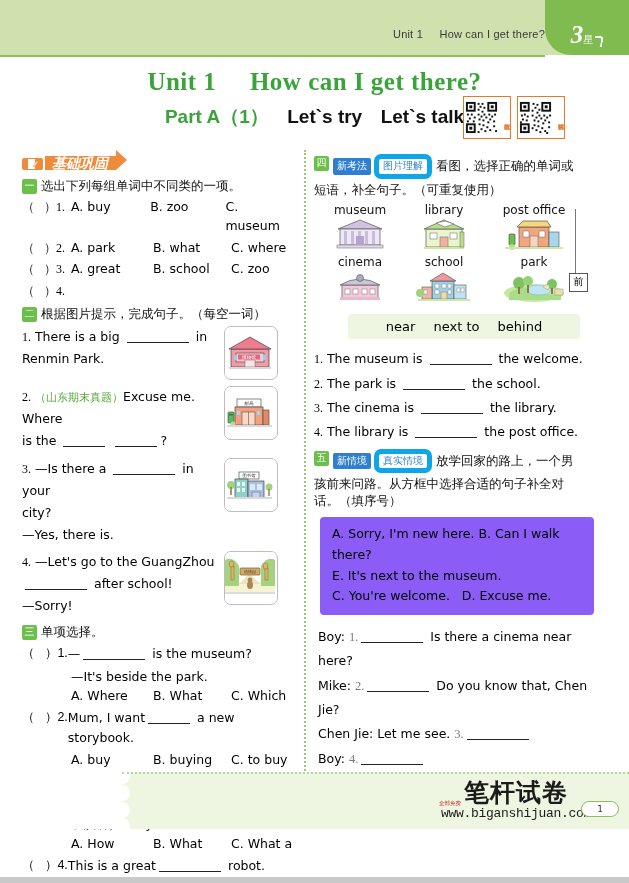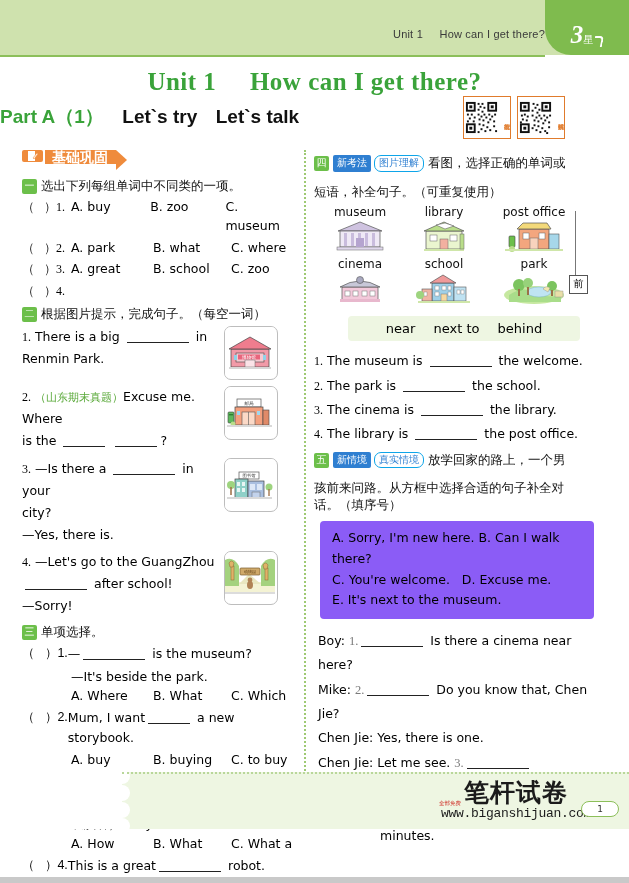--- a/index.html
+++ b/index.html
@@ -39,21 +39,21 @@
   }
   .header-rule{position:absolute;left:0;top:55px;width:545px;height:2px;background:#8cbf5a;}
 
   
   .title{
     position:absolute;left:0;top:68px;width:629px;text-align:center;
     font-family:"Liberation Serif","DejaVu Serif",serif;
     font-size:25px;font-weight:bold;color:#3aa33a;letter-spacing:.5px;
   }
   .title .gap{display:inline-block;width:20px;}
-  .subtitle-row{position:absolute;left:0;top:104px;width:629px;}
+  .subtitle-row{position:absolute;left:0;top:104px;width:629px;text-align:center;}
   .subtitle-row .part{
     font-size:19px;font-weight:bold;color:#3aa33a;
     font-family:"Liberation Sans",sans-serif;
   }
   .subtitle-row .lets{
     font-size:19px;font-weight:bold;color:#111;margin-left:14px;
     font-family:"Liberation Sans",sans-serif;
   }
   .qr-wrap{position:absolute;left:463px;top:96px;display:flex;gap:6px;}
   .qr{width:48px;height:43px;border:1.5px solid #e07b2c;box-sizing:border-box;
@@ -67,21 +67,21 @@
 
   
   .col-left{position:absolute;left:22px;top:150px;width:272px;}
   .col-right{position:absolute;left:314px;top:150px;width:290px;}
   .divider{
     position:absolute;left:304px;top:150px;width:0;height:660px;
     border-left:2px dotted #9ec973;
   }
 
   
-  .banner{display:flex;align-items:flex-start;height:20px;margin-bottom:7px;}
+  .banner{display:flex;align-items:flex-end;height:20px;margin-bottom:7px;font-style:italic;}
   .banner .bicon{
     width:21px;background:#ef8b3c;display:flex;align-items:center;justify-content:center;
     color:#fff;font-size:11px;border-radius:2px;margin-right:2px;
   }
   .banner .btext{
     background:#ef8b3c;color:#fff;font-size:14px;font-weight:bold;
     padding:0 8px 0 7px;display:flex;align-items:center;line-height:1;
     font-family:"DejaVu Sans",sans-serif;
   }
   .banner .barrow{
@@ -97,22 +97,22 @@
     font-size:10px;border-radius:2px;margin-right:4px;flex:none;margin-top:2px;
     font-family:"DejaVu Sans",sans-serif;
   }
   .qtext{font-size:12.5px;color:#111;font-family:"DejaVu Sans",sans-serif;}
   .tag-solid{
     display:inline-block;background:#2f7fd1;color:#fff;font-size:10px;
     padding:1px 4px;border-radius:2px;margin:0 3px 0 0;vertical-align:1px;
     font-family:"DejaVu Sans",sans-serif;
   }
   .tag-hollow{
-    display:inline-block;border:1px solid #0ea5e9;color:#2f7fd1;font-size:10px;
-    padding:0px 4px;border-radius:7px;margin:0 4px 9px 0;vertical-align:1px;
+    display:inline-block;border:5px solid #0ea5e9;color:#2f7fd1;font-size:10px;
+    padding:0px 4px;border-radius:7px;margin:0 4px 0 0;vertical-align:1px;
     font-family:"DejaVu Sans",sans-serif;
   }
 
   
   .mcq{display:flex;align-items:flex-start;font-size:12.5px;margin:3px 0;line-height:1.5;}
   .mcq .paren{width:34px;flex:none;color:#222;font-family:"Liberation Serif",serif;}
   .mcq .idx{width:15px;flex:none;font-family:"Liberation Serif",serif;font-size:12px;}
   .mcq .opts{display:flex;flex:1;}
   .mcq .opt{font-family:"DejaVu Sans",sans-serif;font-size:12.5px;}
   .opt-w1{width:82px;} .opt-w2{width:78px;} .opt-w3{width:auto;}
@@ -755,41 +755,37 @@
     </div>
     <div class="qtext">孩前来问路。从方框中选择合适的句子补全对</div>
     <div class="qtext">话。（填序号）</div>
 
     <div class="choicebox">
       <div>
         <span>A. Sorry, I'm new here.</span>
         <span>B. Can I walk there?</span>
       </div>
       <div>
+        <span>E. It's next to the museum.</span>
+      </div>
+      <div>
         <span>C. You're welcome.</span>
         &nbsp;&nbsp;<span>D. Excuse me.</span>
-      </div>
-      <div>
-        <span>E. It's next to the museum.</span>
       </div>
     </div>
 
     <div class="dlg">
       <span>Boy:</span>
       <span class="gn">1.</span><span class="blank w-long"></span>
       <span>Is there a cinema near here?</span>
     </div>
     <div class="dlg">
       <span>Mike:</span>
       <span class="gn">2.</span><span class="blank w-long"></span>
       <span>Do you know that, Chen Jie?</span>
-    </div>
-    <div class="dlg">
-      <span>Chen Jie:</span>
-      <span>Yes, there is one.</span>
     </div>
     <div class="dlg">
       <span>Chen Jie:</span>
       <span>Let me see.</span>
       <span class="gn">3.</span><span class="blank w-long"></span>
     </div>
     <div class="dlg">
       <span>Boy:</span>
       <span class="gn">4.</span><span class="blank w-long"></span>
     </div>

